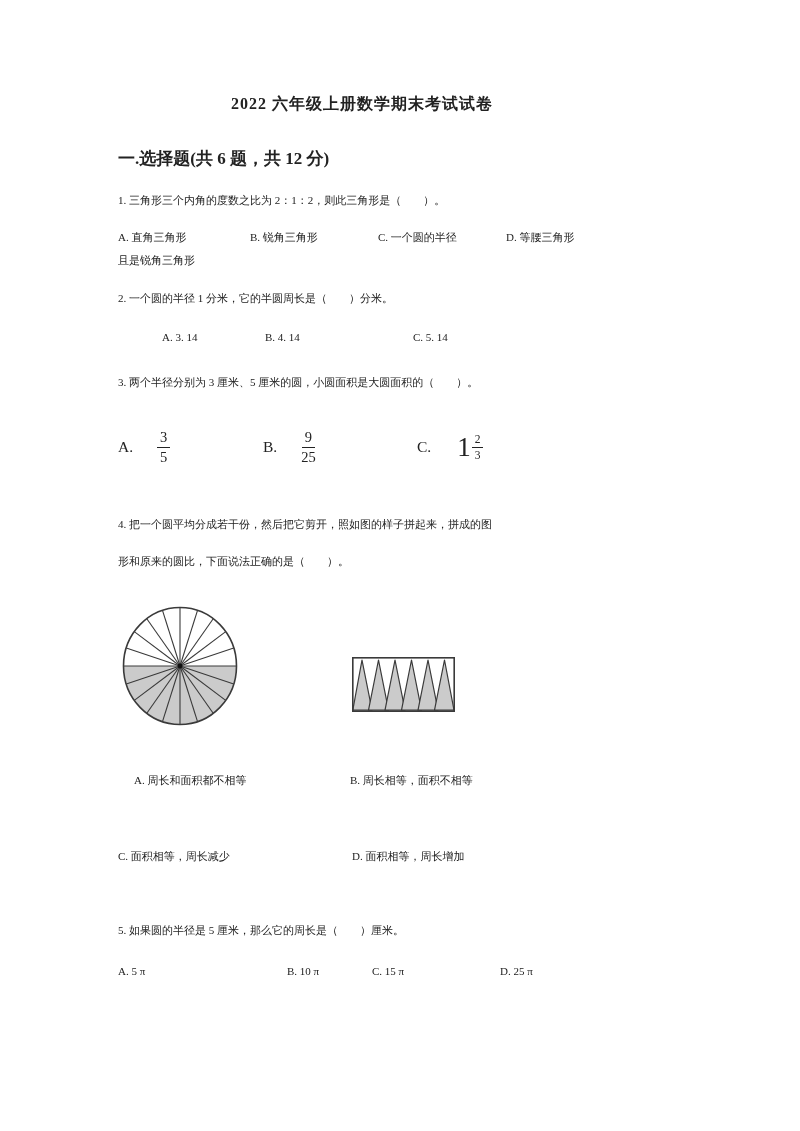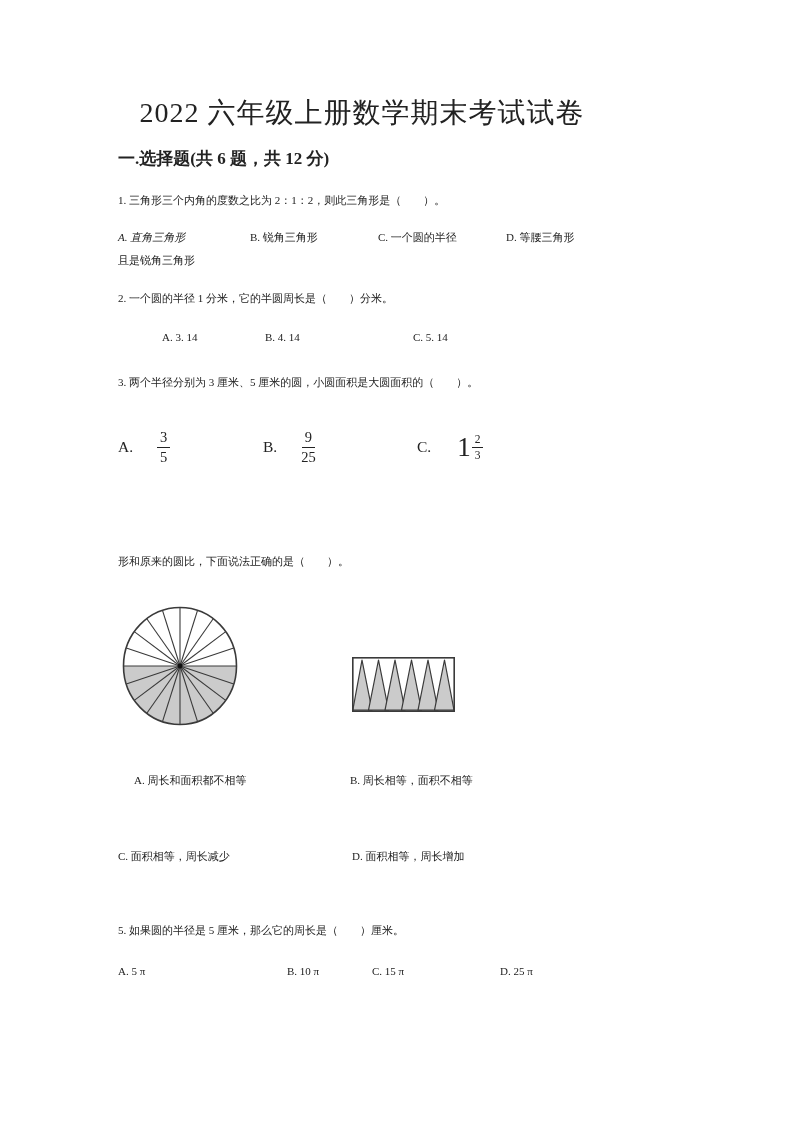--- a/index.html
+++ b/index.html
@@ -8,21 +8,21 @@
     width:800px; height:1131px;
     background:#ffffff;
     color:#222222;
     font-family:"Liberation Serif","DejaVu Serif",serif;
     overflow:hidden;
   }
   .abs { position:absolute; white-space:nowrap; }
   .title {
     left:0; top:94px; width:724px;
     text-align:center;
-    font-size:28px; font-weight:normal;
+    font-size:16px; font-weight:bold;
     letter-spacing:1px;
   }
   .section { left:118px; top:147px; font-size:17px; font-weight:bold; }
   .q  { font-size:11px; line-height:20px; }
   .figure { position:absolute; }
   
   .q3opt { display:flex; align-items:center; height:40px; }
   .optlabel { font-size:15.5px; }
   .frac {
     display:inline-flex; flex-direction:column; align-items:center;
@@ -36,21 +36,21 @@
 </style>
 </head>
 <body>
 
 <div class="page">
 
   <div class="abs title">2022 六年级上册数学期末考试试卷</div>
   <div class="abs section">一.选择题(共 6 题，共 12 分)</div>
 
   <div class="abs q" style="left:118px; top:190px;">1. 三角形三个内角的度数之比为 2：1：2，则此三角形是（　　）。</div>
-  <div class="abs q" style="left:118px; top:227px;font-style:italic;">A. 直角三角形</div>
+  <div class="abs q" style="left:118px; top:227px;">A. 直角三角形</div>
   <div class="abs q" style="left:250px; top:227px;">B. 锐角三角形</div>
   <div class="abs q" style="left:378px; top:227px;">C. 一个圆的半径</div>
   <div class="abs q" style="left:506px; top:227px;">D. 等腰三角形</div>
   <div class="abs q" style="left:118px; top:250px;">且是锐角三角形</div>
 
   <div class="abs q" style="left:118px; top:288px;">2. 一个圆的半径 1 分米，它的半圆周长是（　　）分米。</div>
   <div class="abs q" style="left:118px; top:327px;margin-left:44px;">A. 3. 14</div>
   <div class="abs q" style="left:265px; top:327px;">B. 4. 14</div>
   <div class="abs q" style="left:413px; top:327px;">C. 5. 14</div>
 
@@ -73,20 +73,21 @@
     <span class="optlabel">C.</span>
     <span class="mixed">
       <span class="whole">1</span>
       <span class="frac">
         <span class="num">2</span>
         <span class="den">3</span>
       </span>
     </span>
   </div>
 
+  <div class="abs q" style="left:118px; top:514px;">4. 把一个圆平均分成若干份，然后把它剪开，照如图的样子拼起来，拼成的图</div>
   <div class="abs q" style="left:118px; top:551px;">形和原来的圆比，下面说法正确的是（　　）。</div>
 
   <svg class="figure" style="left:122px; top:606px;" width="116" height="121" viewBox="0 0 116 121">
     <path d="M 1.5 60 A 56.5 58.5 0 0 0 114.5 60 Z" fill="#cbcbcb" stroke="none"></path>
     <g stroke="#3a3a3a" stroke-width="1.1">
       <line x1="58" y1="60" x2="114.5" y2="60"></line>
       <line x1="58" y1="60" x2="111.7" y2="78.1"></line>
       <line x1="58" y1="60" x2="103.7" y2="94.4"></line>
       <line x1="58" y1="60" x2="91.2" y2="107.3"></line>
       <line x1="58" y1="60" x2="75.5" y2="115.6"></line>

